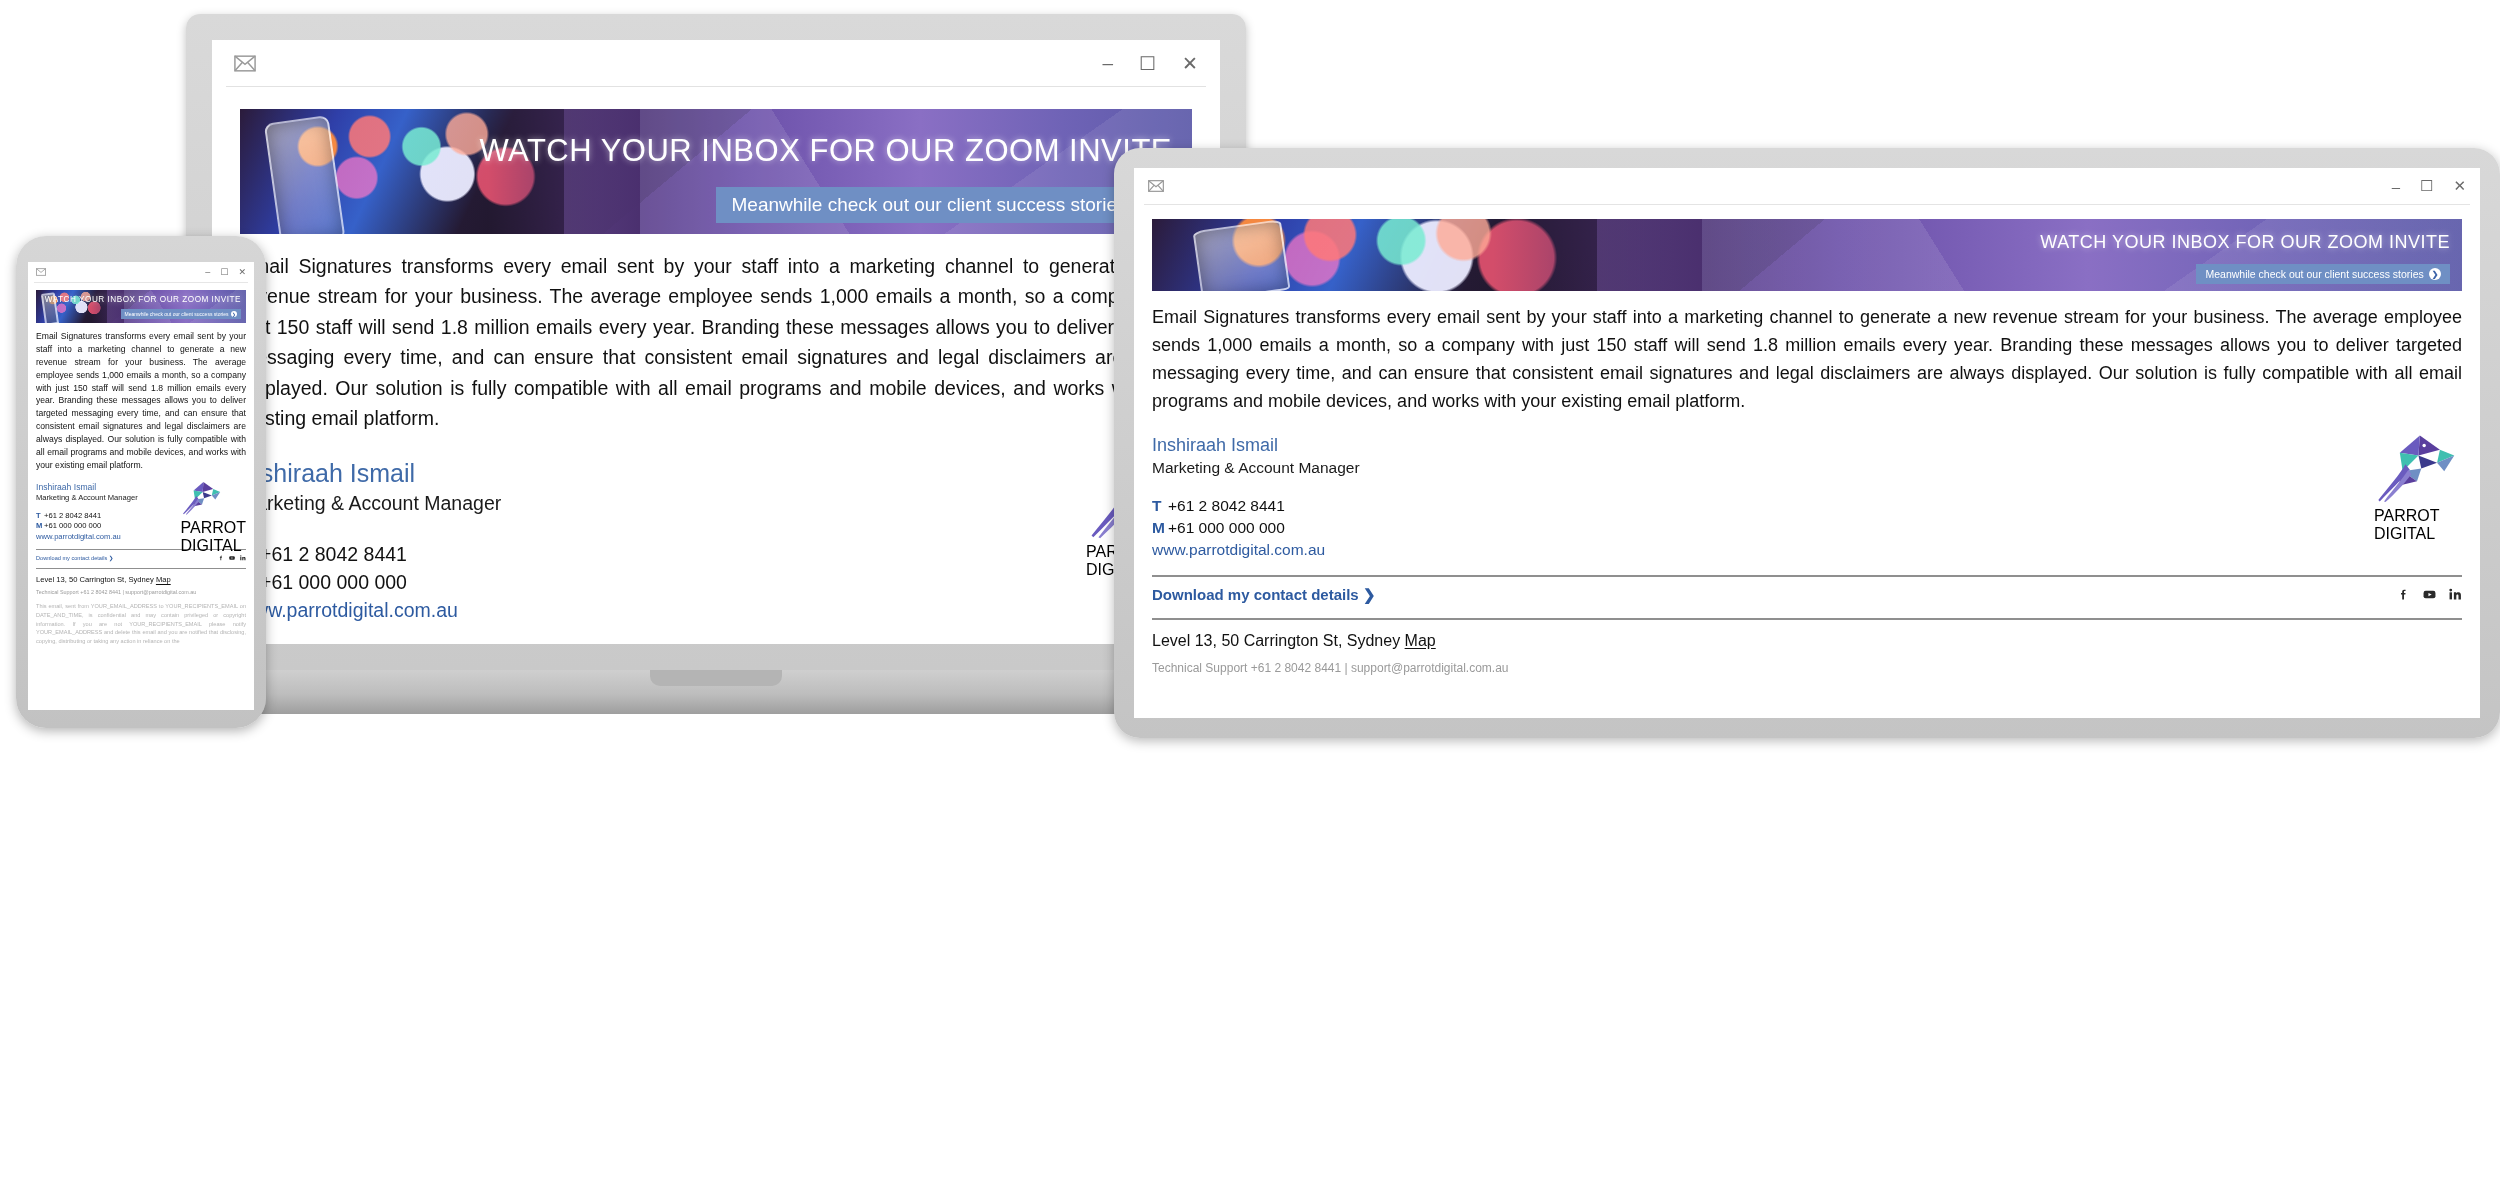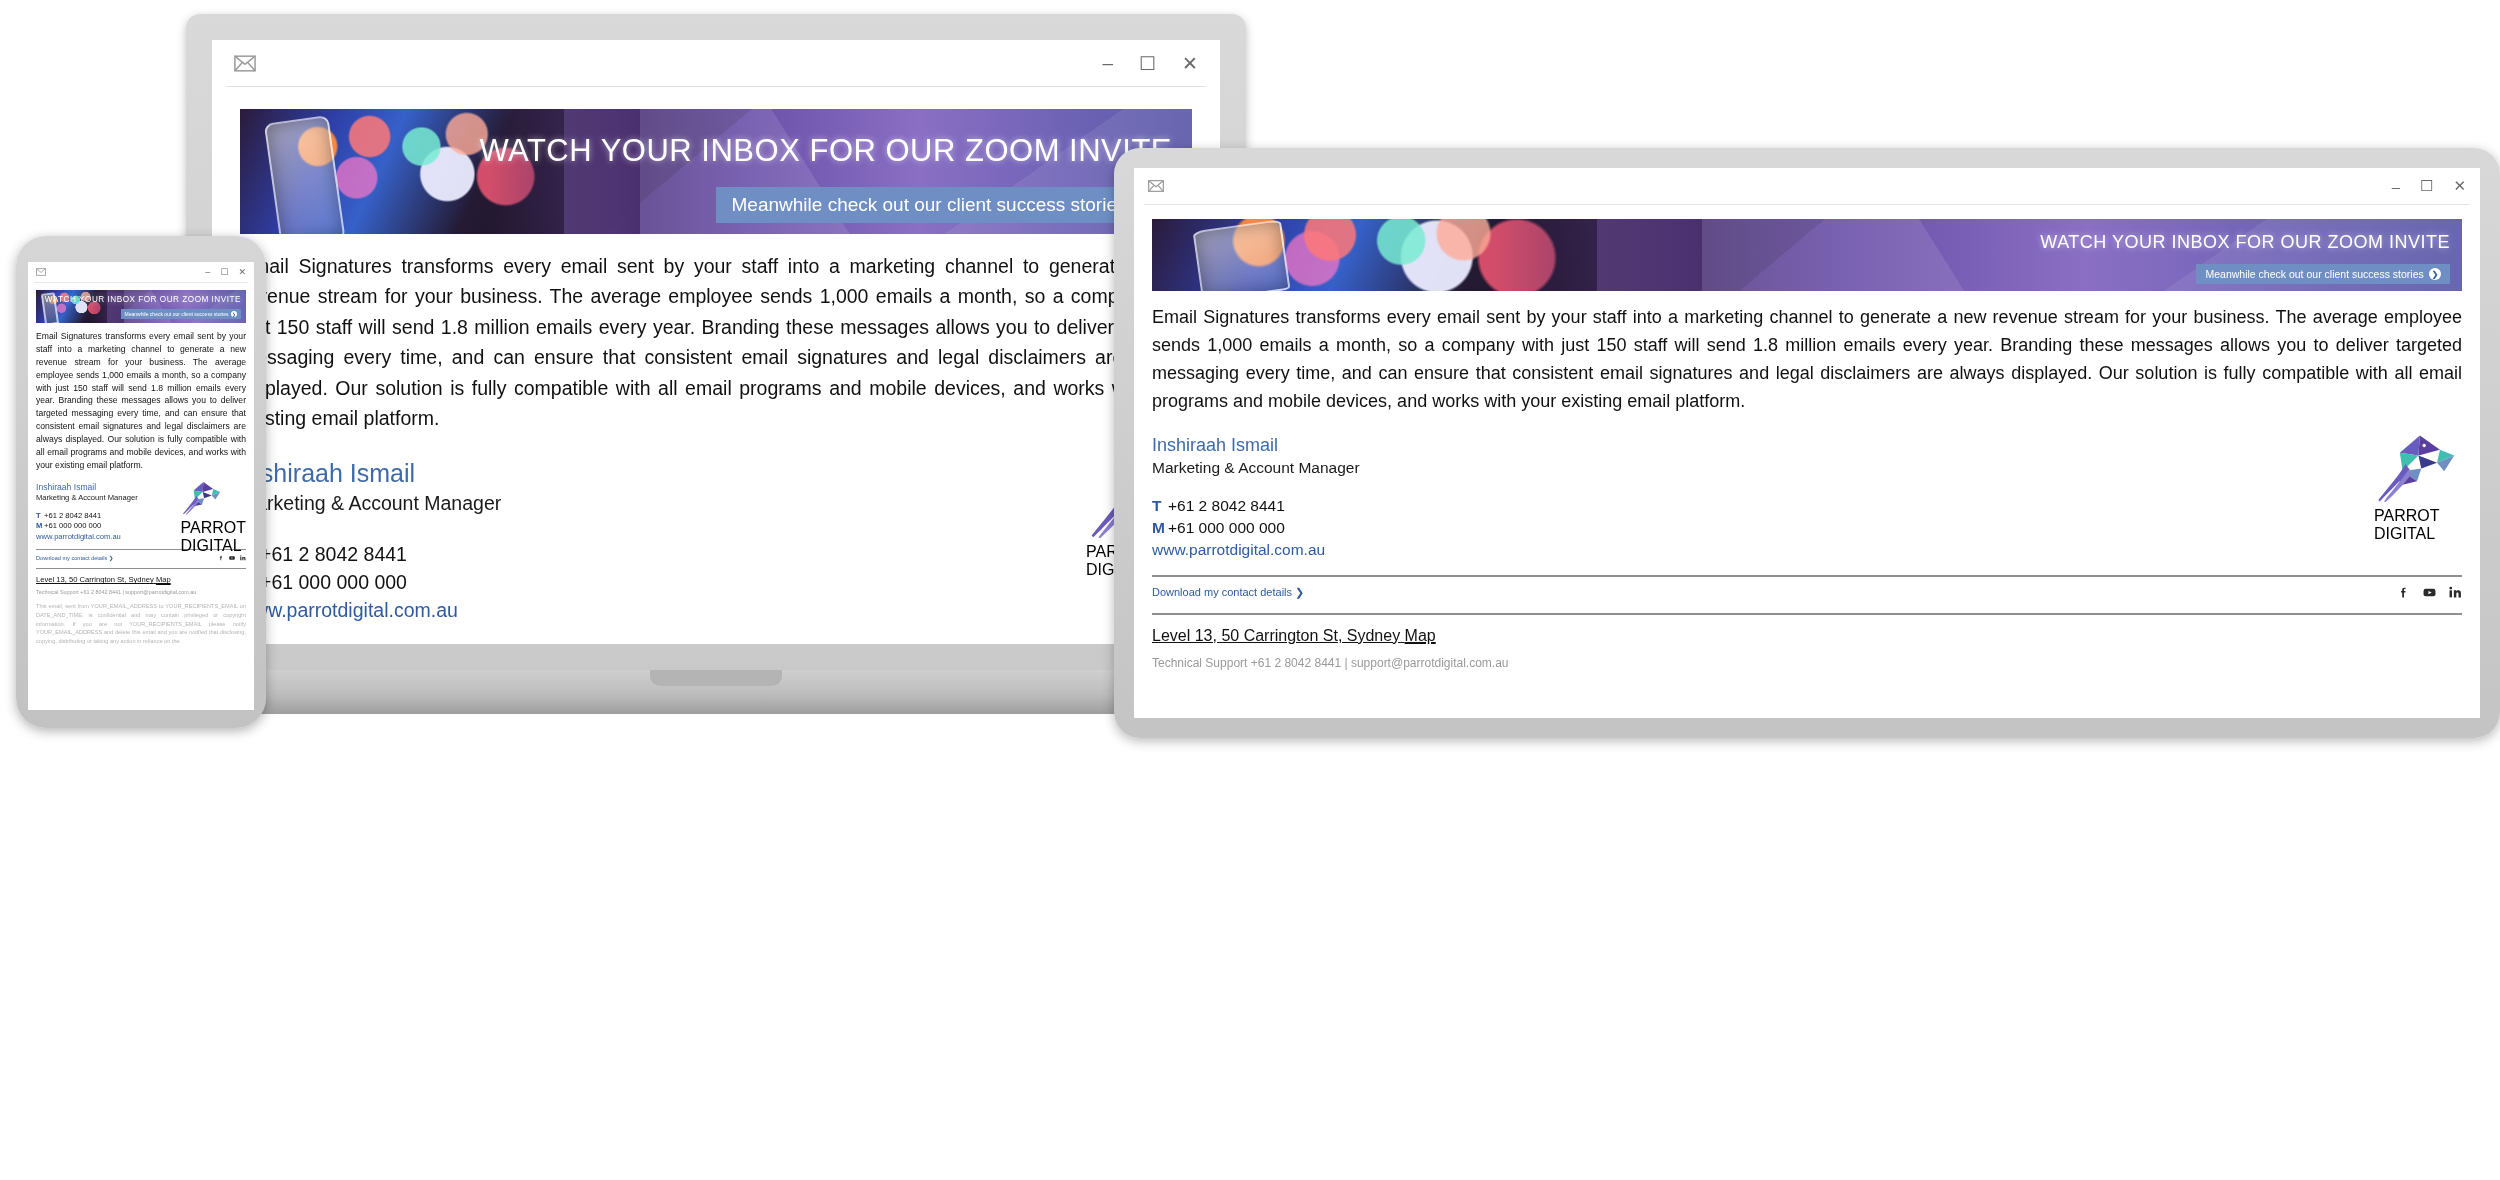--- a/index.html
+++ b/index.html
@@ -70,21 +70,21 @@
   }
 
   .body-copy { color:#111; text-align:justify; }
   .sig-name { color:#3f6aa8; font-weight:400; }
   .sig-role { color:#1a1a1a; }
   .sig-label { color:#2d5aa0; font-weight:700; }
   .sig-val { color:#111; }
   .sig-url { color:#2d5aa0; }
   .rule { background:#8f8f8f; width:100%; }
   .dl-link { color:#2d5aa0; }
-  .addr { color:#111;text-decoration:underline; }
+  .addr { color:#111; }
   .addr u { text-underline-offset:2px; }
   .tech { color:#9a9a9a; }
   .discl { color:#b4b4b4; text-align:justify; }
 
   .soc { display:flex; align-items:center; }
   .soc svg { display:block; fill:#2a2a2a; }
 
   
   #laptop { position:absolute; left:186px; top:14px; width:1060px; height:700px; }
   .lt-lid {
@@ -190,21 +190,21 @@
   #tablet .banner-cta { right:12px; top:45px; font-size:10.5px; padding:4px 9px; }
   #tablet .cta-arrow { width:12px; height:12px; font-size:8px; }
   #tablet .body-copy { font-size:18px; line-height:1.55; margin-top:13px; }
   #tablet .sig-block { margin-top:19px; position:relative; }
   #tablet .sig-name { font-size:18px; }
   #tablet .sig-role { font-size:15.5px; margin-top:3px; }
   #tablet .sig-contact { margin-top:18px; font-size:15.5px; line-height:1.42; }
   #tablet .sig-label { display:inline-block; width:16px; }
   #tablet .rule { height:2px; margin-top:14px; }
   #tablet .dl-row { display:flex; align-items:center; justify-content:space-between; margin-top:9px; }
-  #tablet .dl-link { font-size:11px; }
+  #tablet .dl-link { font-size:15px;font-weight:bold; }
   #tablet .soc { gap:13px; }
   #tablet .soc svg { width:13px; height:13px; }
   #tablet .addr { font-size:16px; margin-top:12px; }
   #tablet .tech { font-size:12px; margin-top:11px; }
   #tablet .logo-wrap { position:absolute; right:2px; top:-4px; }
   #tablet .logo-bird { width:86px; height:72px; }
 </style>
 </head>
 <body>
 

